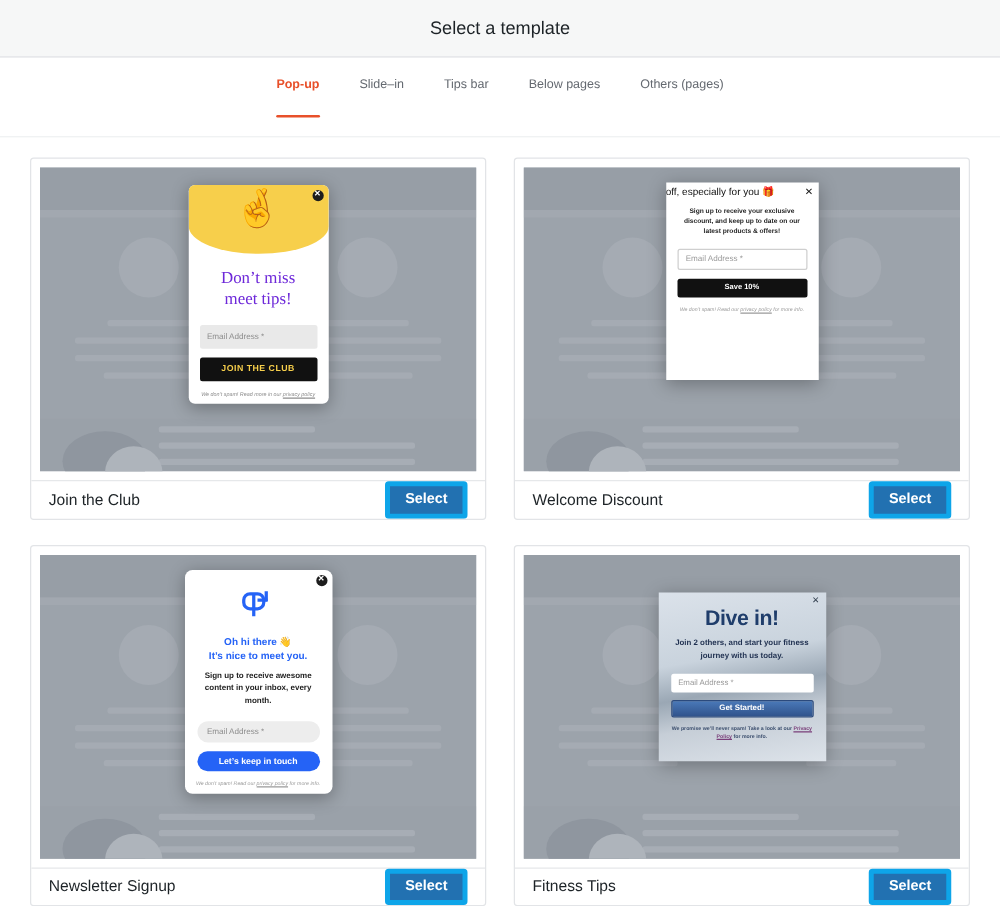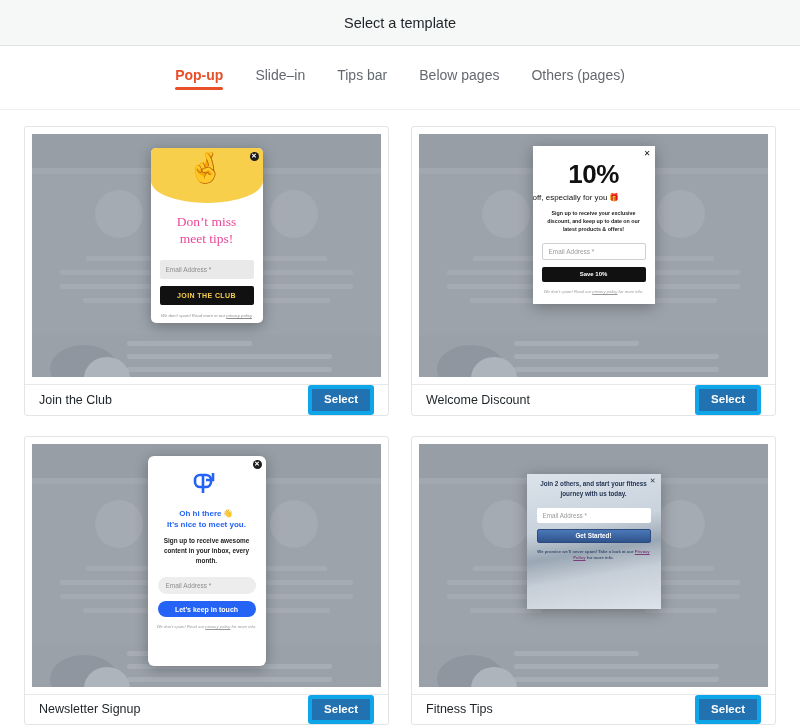--- a/index.html
+++ b/index.html
@@ -40,23 +40,23 @@
   .tabs-wrap {
     background: #fff;
     height: 64px;
     display: flex;
     align-items: center;
     justify-content: center;
     gap: 32px;
     border-bottom: 1px solid #eceef0;
   }
   .tab {
-    font-size: 14px;
+    font-size: 10px;
     color: #646970;
-    padding-bottom: 6px;
+    padding-bottom: 20px;
     position: relative;
     cursor: pointer;
     white-space: nowrap;
   }
   .tab.active { color: #e8502a; font-weight: bold; }
   .tab.active::after {
     content: "";
     position: absolute;
     left: 0; right: 0; bottom: -1px;
     height: 2.5px;
@@ -159,21 +159,21 @@
     border-bottom-left-radius: 56px 22px;
     border-bottom-right-radius: 56px 22px;
     position: relative;
   }
   .p1-hand {
     position: absolute; left: 50%; top: 5px; transform: translateX(-50%);
     font-size: 30px; line-height: 1;
   }
   .p1-title {
     font-family: "Liberation Serif", serif;
-    font-size: 13.5px; text-align: center; color: #ec4899;
+    font-size: 13.5px; text-align: center; color: #6d28d9;
     line-height: 1.25; margin-top: 11px;
   }
   .p1-input {
     margin: 12px 9px 0 9px; height: 19px;
     background: #e9e9e9; border-radius: 2px;
     display: flex; align-items: center;
     padding-left: 6px; font-size: 6.5px; color: #8d8d8d;
   }
   .p1-btn {
     margin: 7px 9px 0 9px; height: 19px;
@@ -218,21 +218,21 @@
     border-radius: 2px; cursor: pointer;
   }
   .p2-foot {
     margin: 7px 9px 0 9px; text-align: center;
     font-size: 4.2px; color: #9a9a9a; font-style: italic; line-height: 1.5;
   }
 
   
   .pop3 {
     left: 50%; top: 12px; transform: translateX(-50%);
-    width: 118px; height: 210px; border-radius: 6px;
+    width: 118px; height: 179px; border-radius: 6px;
   }
   .p3-icon {
     text-align: center; margin-top: 14px;
     font-size: 26px; line-height: 1; color: #2563f6;
   }
   .p3-hi {
     text-align: center; font-size: 8px; font-weight: bold;
     color: #2563f6; margin-top: 9px;
   }
   .p3-hi2 {
@@ -398,21 +398,20 @@
       <div class="fp-bottom">
         <div class="fp-blob"></div>
         <div class="fp-blob2"></div>
         <div class="fp-bline b1" style="margin-top:6px"></div>
         <div class="fp-bline b2"></div>
         <div class="fp-bline b3"></div>
       </div>
 
       <div class="popup pop2">
         <div class="closebtn">✕</div>
-        <div class="p2-big">10%</div>
         <div class="p2-sub">off, especially for you 🎁</div>
         <div class="p2-body">Sign up to receive your exclusive discount, and keep up to date on our latest products &amp; offers!</div>
         <div class="p2-input">Email Address *</div>
         <div class="p2-btn">Save 10%</div>
         <div class="p2-foot">
           <span>We don’t spam! Read our </span><u>privacy policy</u><span> for more info.</span>
         </div>
       </div>
     </div>
     <div class="card-foot">
@@ -495,20 +494,21 @@
       <div class="fp-bottom">
         <div class="fp-blob"></div>
         <div class="fp-blob2"></div>
         <div class="fp-bline b1" style="margin-top:6px"></div>
         <div class="fp-bline b2"></div>
         <div class="fp-bline b3"></div>
       </div>
 
       <div class="popup pop4">
         <div class="closebtn dark">✕</div>
+        <div class="p4-title">Dive in!</div>
         <div class="p4-body">Join 2 others, and start your fitness journey with us today.</div>
         <div class="p4-input">Email Address *</div>
         <div class="p4-btn">Get Started!</div>
         <div class="p4-foot">
           <span>We promise we’ll never spam! Take a look at our </span><u>Privacy Policy</u><span> for more info.</span>
         </div>
       </div>
     </div>
     <div class="card-foot">
       <div class="card-title">Fitness Tips</div>

